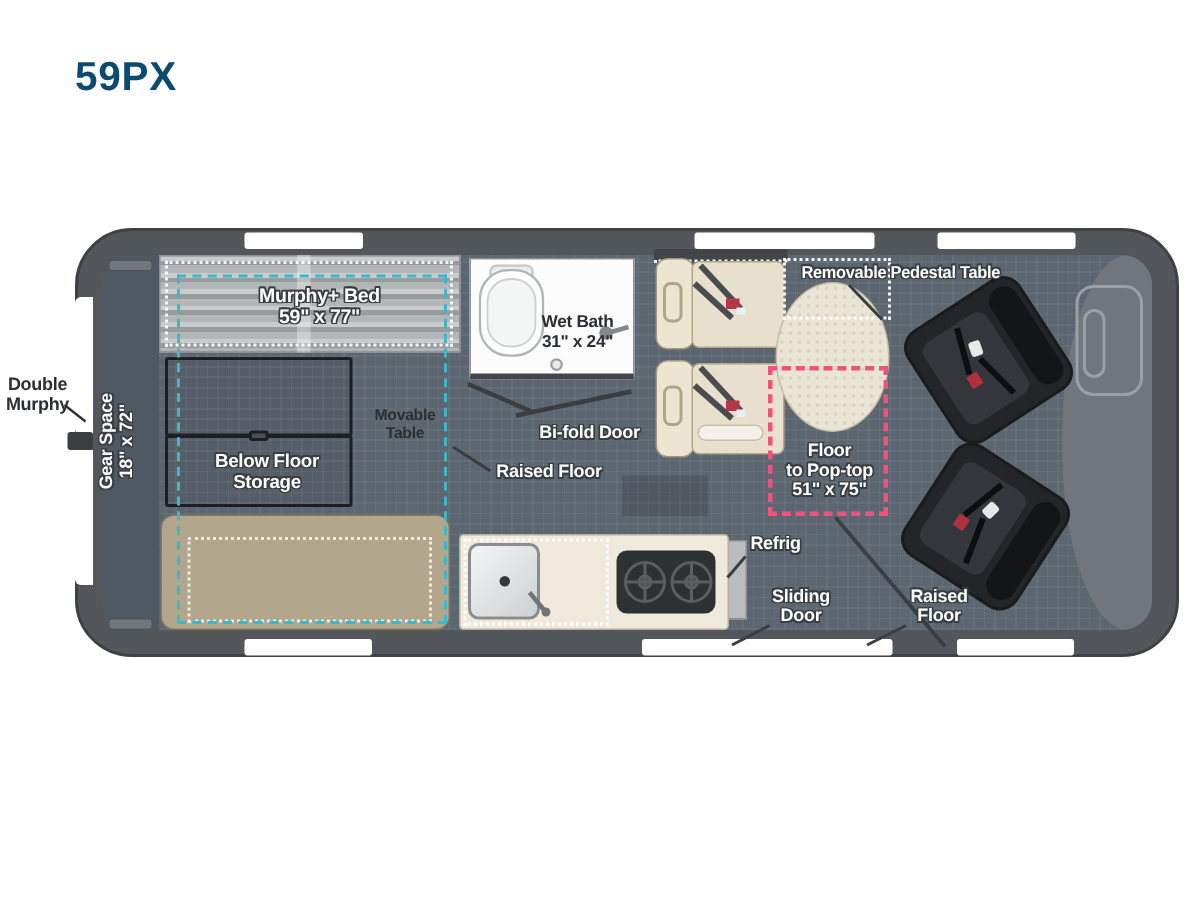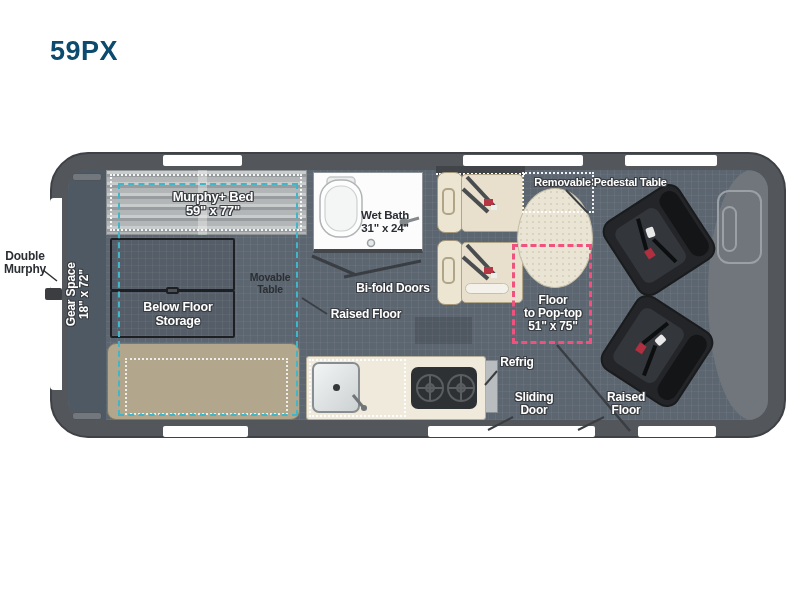--- a/index.html
+++ b/index.html
@@ -234,21 +234,21 @@
   <div class="lbl-dark" style="left:248px;top:272px;width:44px;font-size:10.5px;">
     <div>Movable</div>
     <div>Table</div>
   </div>
 
   <div class="lbl-dark" style="left:351px;top:181px;width:68px;font-size:11.5px;line-height:1.15;margin-top:28px;">
     <div>Wet Bath</div>
     <div>31" x 24"</div>
   </div>
 
-  <div class="lbl" style="left:349px;top:282px;width:88px;">Bi-fold Doors</div>
+  <div class="lbl" style="left:349px;top:282px;width:88px;">Bi-fold Door</div>
 
   <div class="lbl" style="left:327px;top:308px;width:78px;text-align:center;">Raised Floor</div>
 
   <div class="lbl" style="left:534px;top:176px;width:140px;font-size:11.5px;transform:scaleX(.95);transform-origin:left;">Removable Pedestal Table</div>
 
   <div class="lbl" style="left:507px;top:294px;width:92px;">
     <div>Floor</div>
     <div>to Pop-top</div>
     <div>51" x 75"</div>
   </div>

